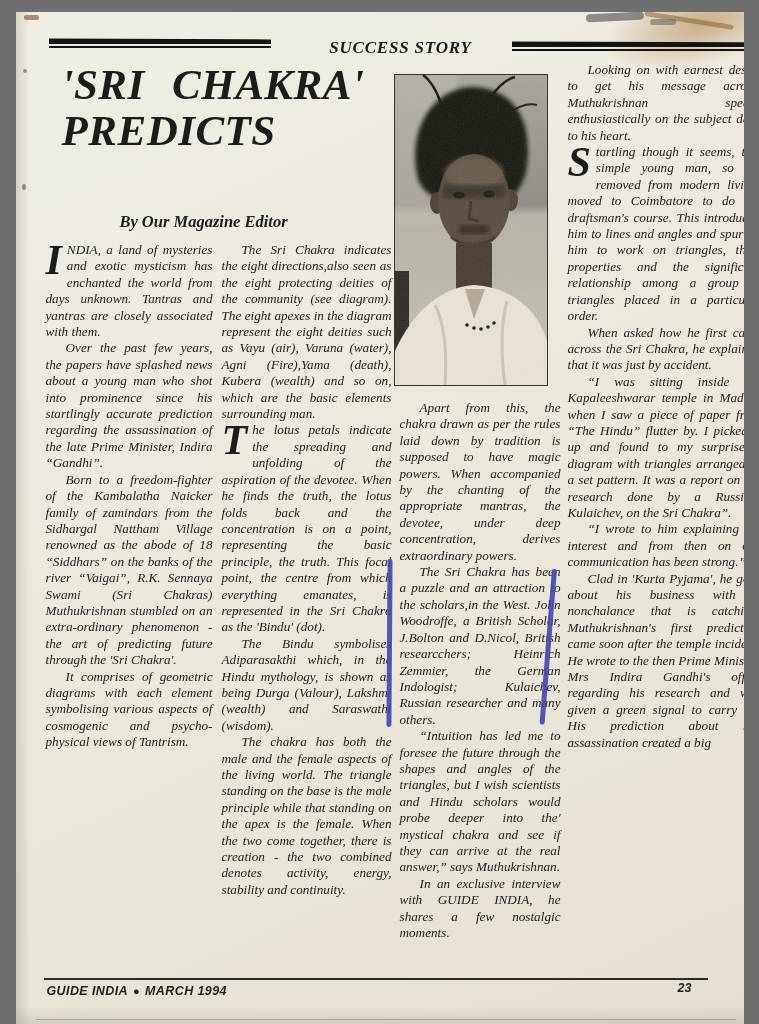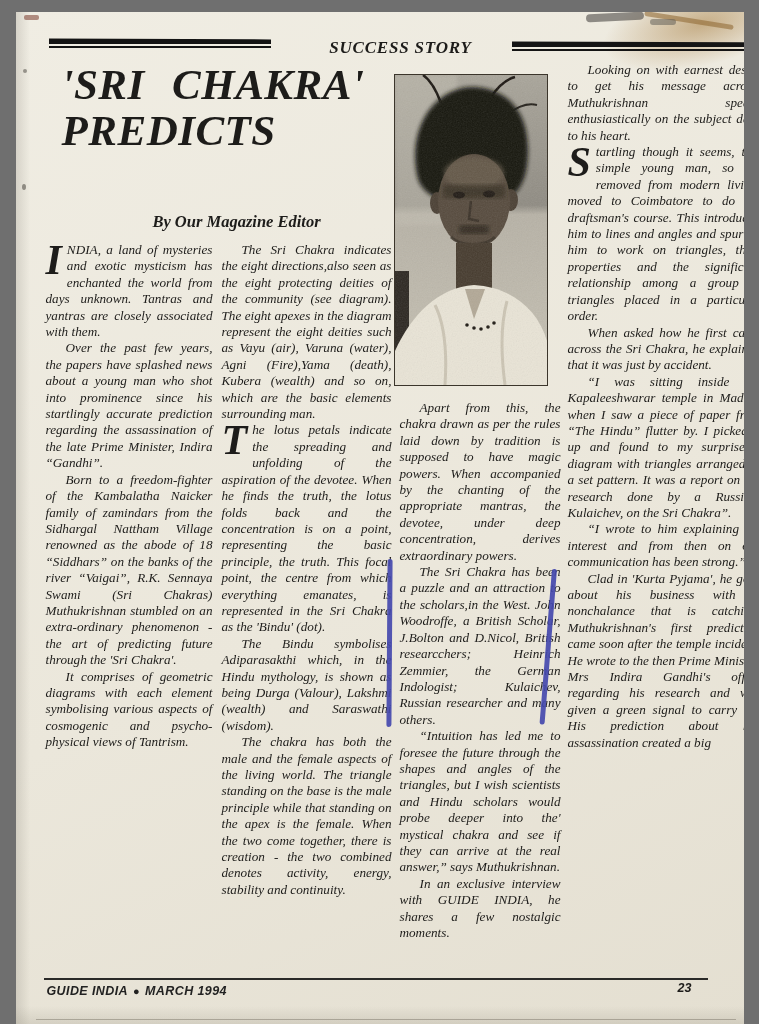--- a/index.html
+++ b/index.html
@@ -18,21 +18,21 @@
     background:linear-gradient(#141414 0,#141414 5px,transparent 5px,transparent 7px,#141414 7px,#141414 9px,transparent 9px);}
   .rule-left{left:33px;top:27px;width:222px;transform:rotate(.2deg);}
   .rule-right{left:496px;top:30px;width:250px;transform:rotate(.2deg);}
   .kicker{position:absolute;left:305px;top:26px;width:160px;text-align:center;
     font-weight:bold;font-size:17px;letter-spacing:.8px;}
 
   
   .title{position:absolute;left:46px;top:50px;width:335px;font-weight:bold;line-height:46px;}
   .title-line{font-size:43px;letter-spacing:.5px;white-space:nowrap;}
   .title-line.l1{word-spacing:16px;}
-  .byline{position:absolute;left:56px;top:200px;width:330px;text-align:center;
+  .byline{position:absolute;left:23px;top:200px;width:330px;text-align:center;
     font-weight:bold;font-size:16.5px;}
 
   
   .col{position:absolute;}
   .col1{left:30px;top:230px;width:167px;}
   .col2{left:206px;top:230px;width:170px;}
   .col3{left:384px;top:388px;width:161px;}
   .col4{left:552px;top:50px;width:193px;}
   .para{margin:0;text-align:justify;font-size:13.2px;line-height:16.4px;text-indent:20px;}
   .para.dc{text-indent:0;}

